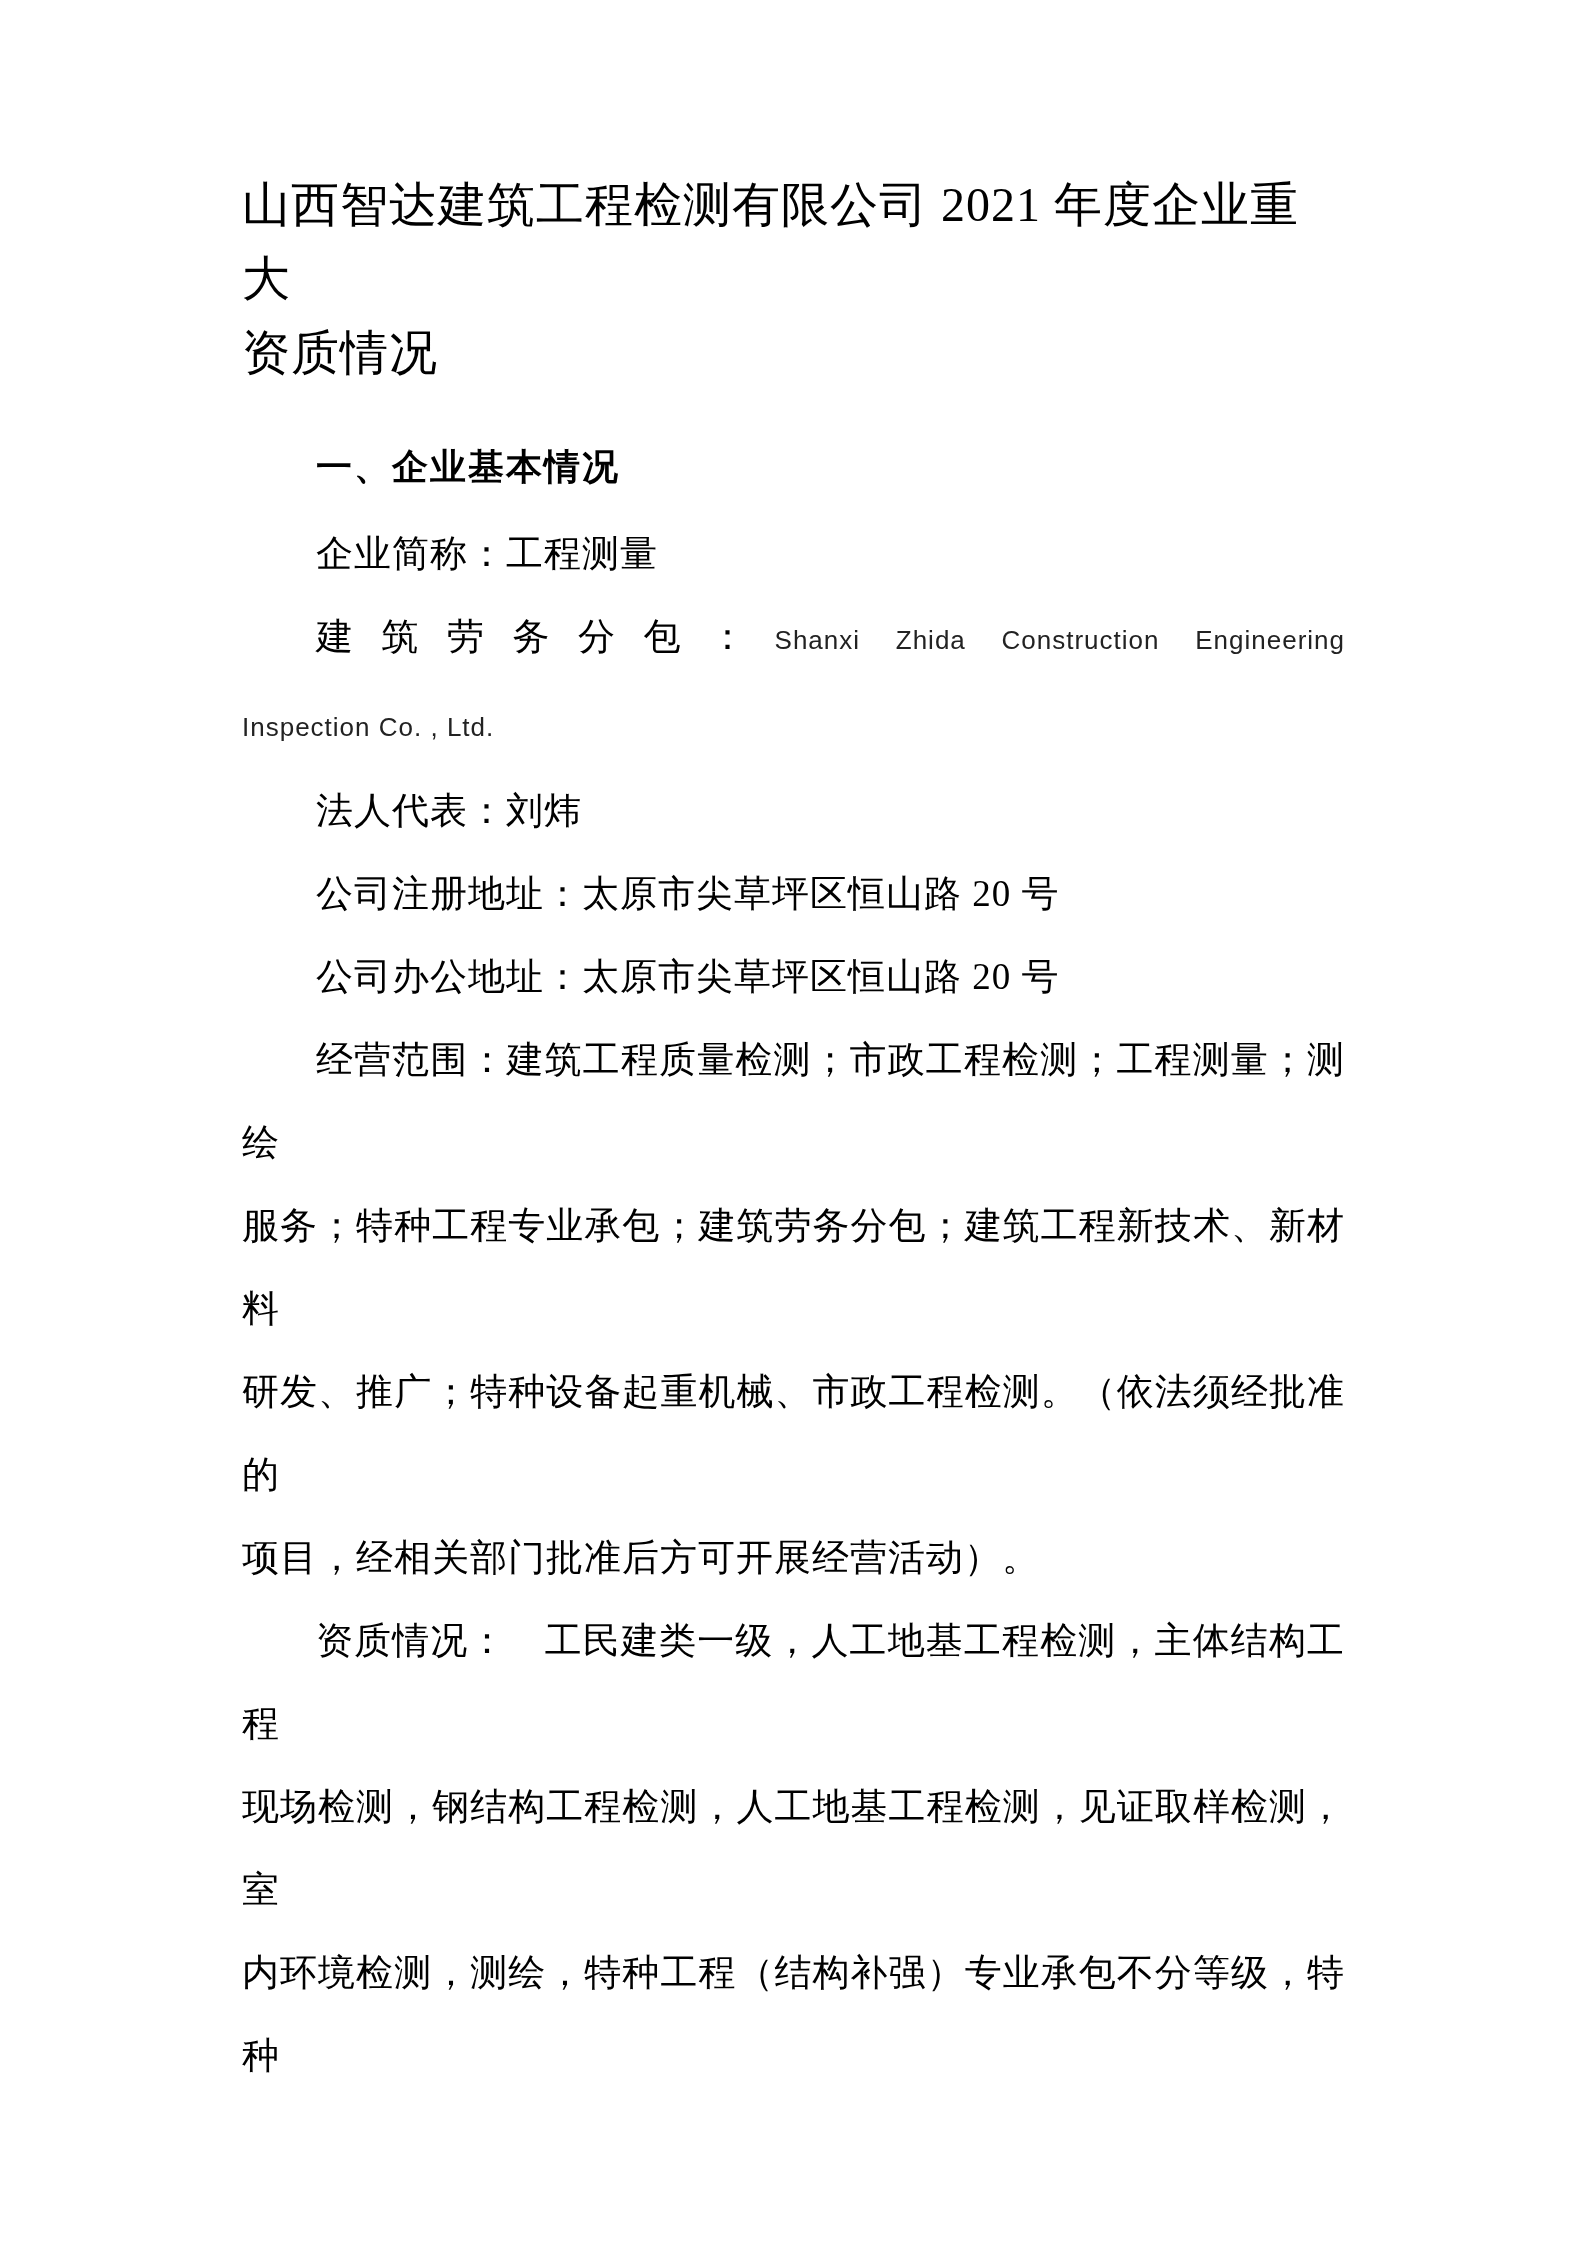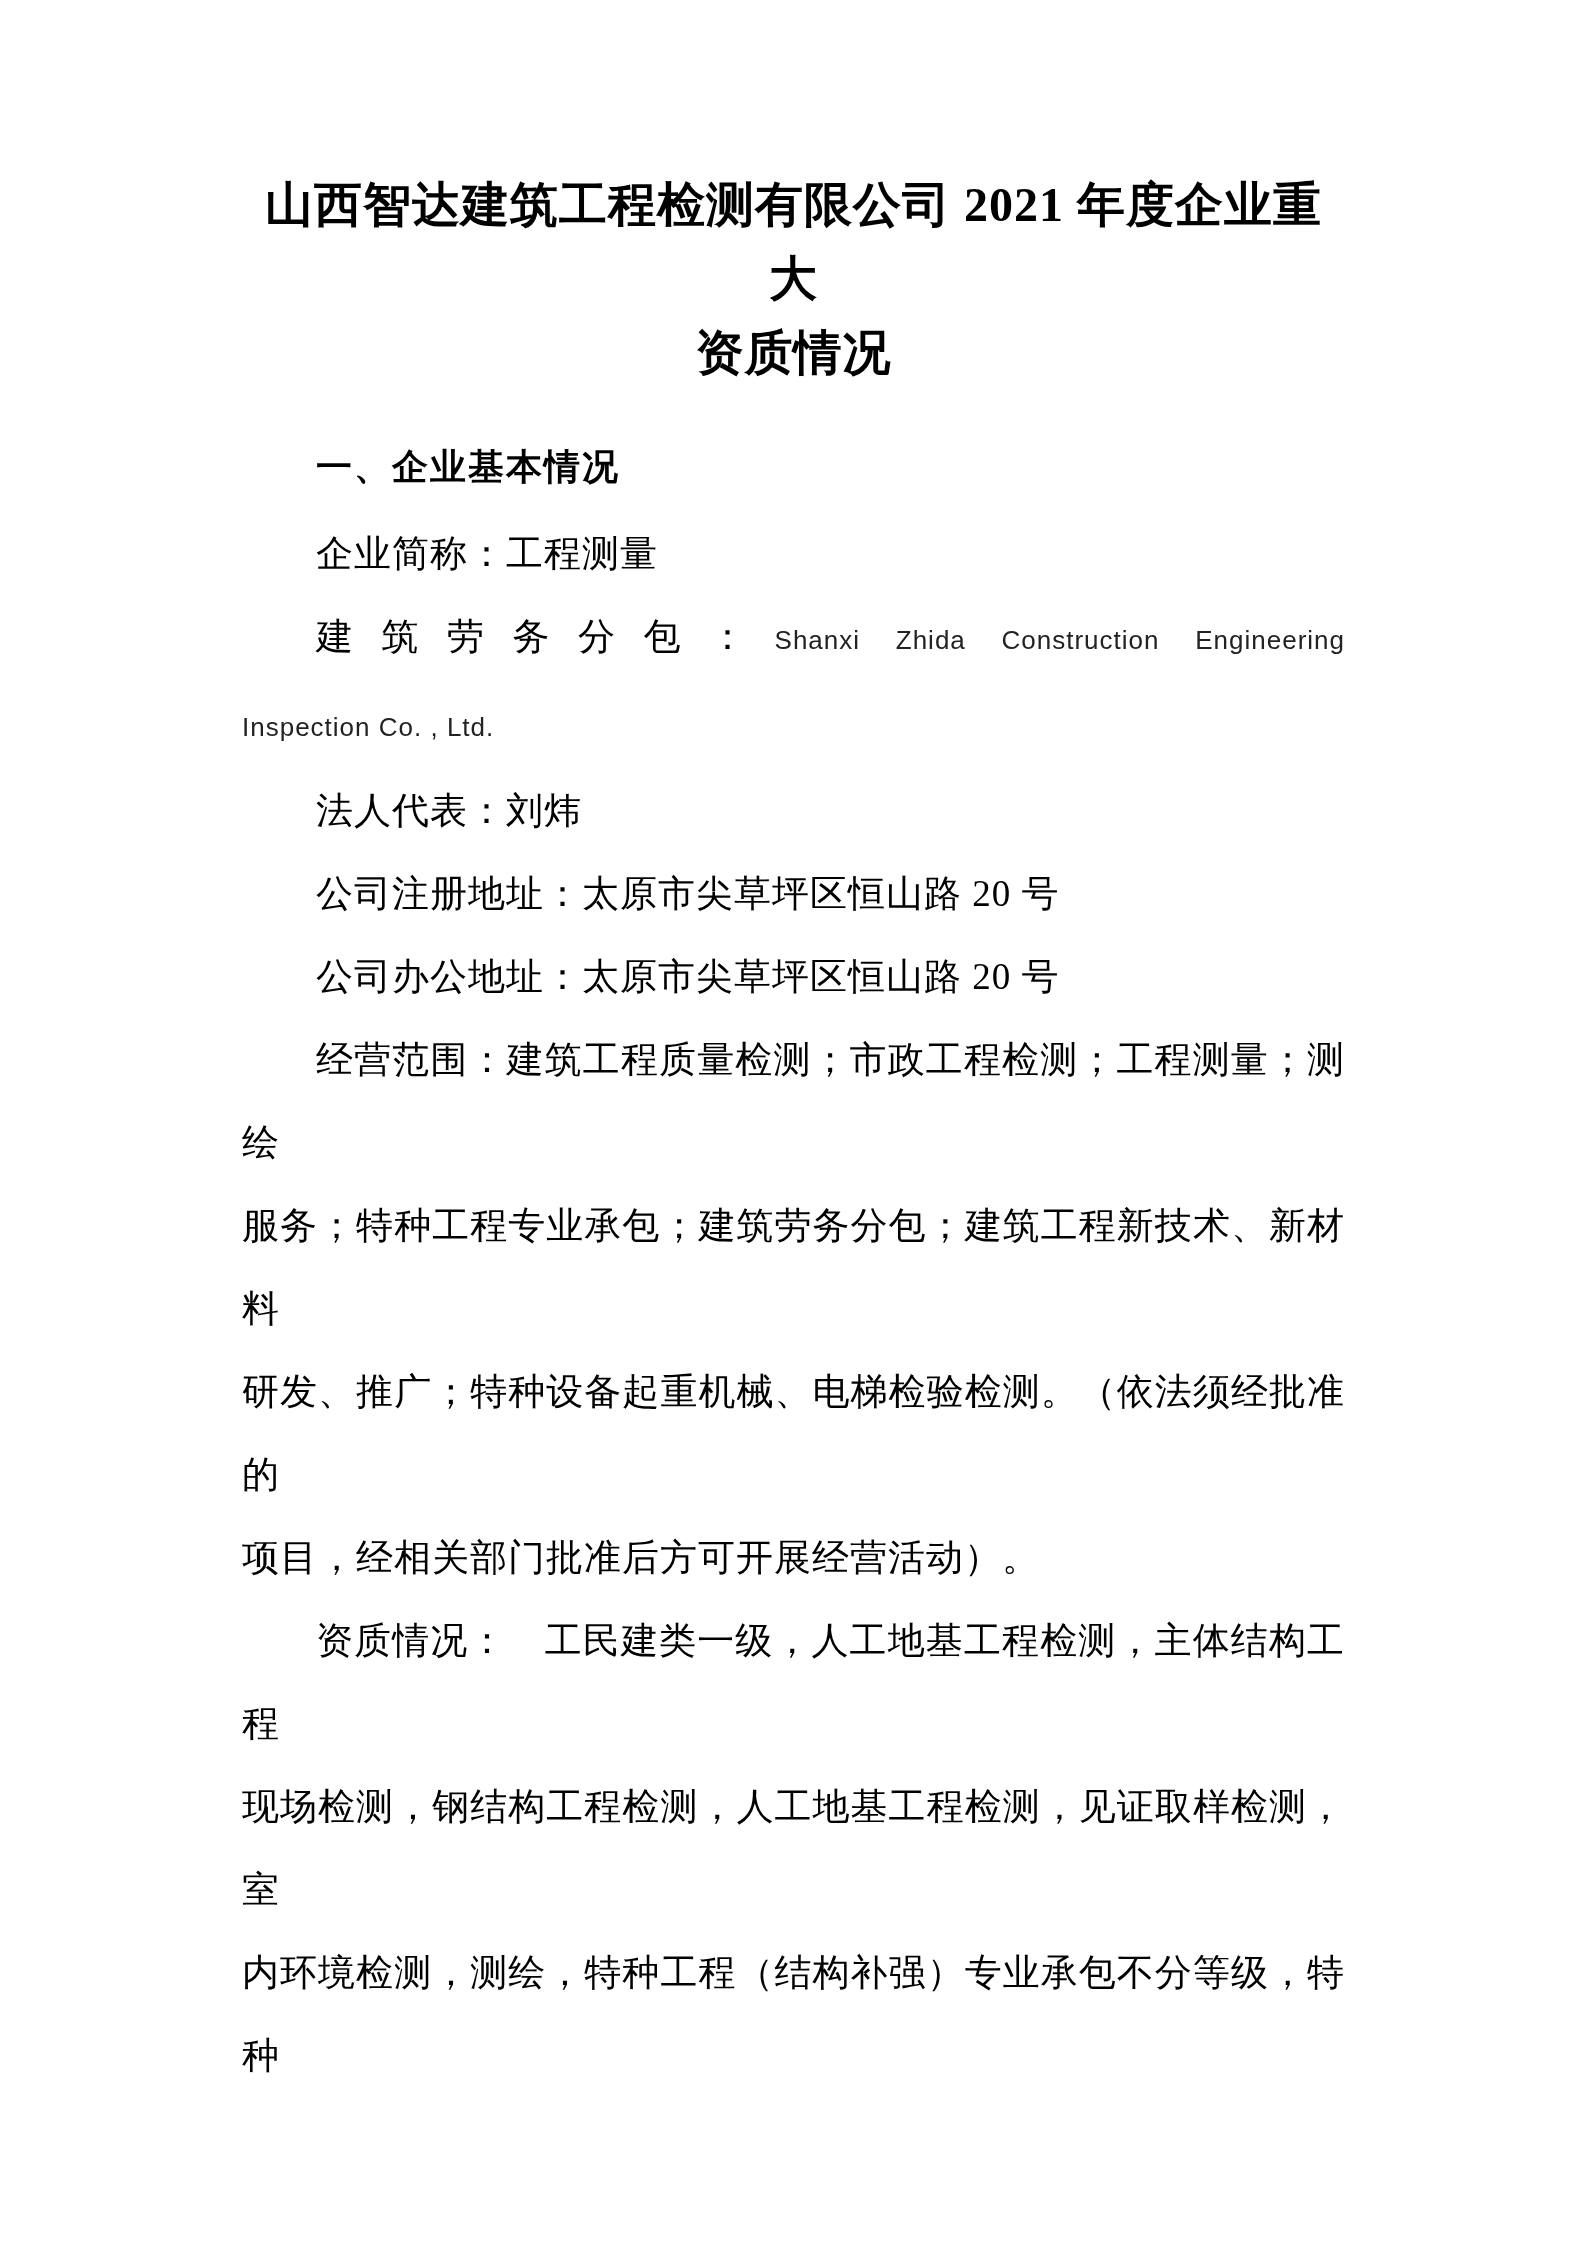--- a/index.html
+++ b/index.html
@@ -12,22 +12,21 @@
     width: 1587px;
     height: 2245px;
     background: #ffffff;
     color: #000000;
     overflow: hidden;
     box-sizing: border-box;
     padding: 168px 242px 0 242px;
     font-family: "Liberation Serif", "DejaVu Serif", serif;
   }
   .doc-title {
-    text-align: center;
-    font-weight: bold;
+    font-weight: normal;
     font-size: 48px;
     line-height: 74px;
     letter-spacing: 1px;
   }
   .doc-heading {
     margin-top: 48px;
     font-weight: bold;
     font-size: 36px;
     line-height: 58px;
     text-indent: 74px;
@@ -68,21 +67,21 @@
 
   <div class="doc-body">
     <div class="line ind">企业简称：工程测量</div>
     <div class="line ind fill"><span>建筑劳务分包：</span><span class="en">Shanxi Zhida Construction Engineering</span></div>
     <div class="line"><span class="en">Inspection Co. , Ltd.</span></div>
     <div class="line ind">法人代表：刘炜</div>
     <div class="line ind">公司注册地址：太原市尖草坪区恒山路 20 号</div>
     <div class="line ind">公司办公地址：太原市尖草坪区恒山路 20 号</div>
     <div class="line ind fill">经营范围：建筑工程质量检测；市政工程检测；工程测量；测绘</div>
     <div class="line fill">服务；特种工程专业承包；建筑劳务分包；建筑工程新技术、新材料</div>
-    <div class="line fill">研发、推广；特种设备起重机械、电梯检验检测。（依法须经批准的</div>
+    <div class="line fill">研发、推广；特种设备起重机械、市政工程检测。（依法须经批准的</div>
     <div class="line">项目，经相关部门批准后方可开展经营活动）。</div>
     <div class="line ind fill">资质情况：　工民建类一级，人工地基工程检测，主体结构工程</div>
     <div class="line fill">现场检测，钢结构工程检测，人工地基工程检测，见证取样检测，室</div>
     <div class="line fill">内环境检测，测绘，特种工程（结构补强）专业承包不分等级，特种</div>
 
   </div>
 
 </div>
 
 </body></html>

